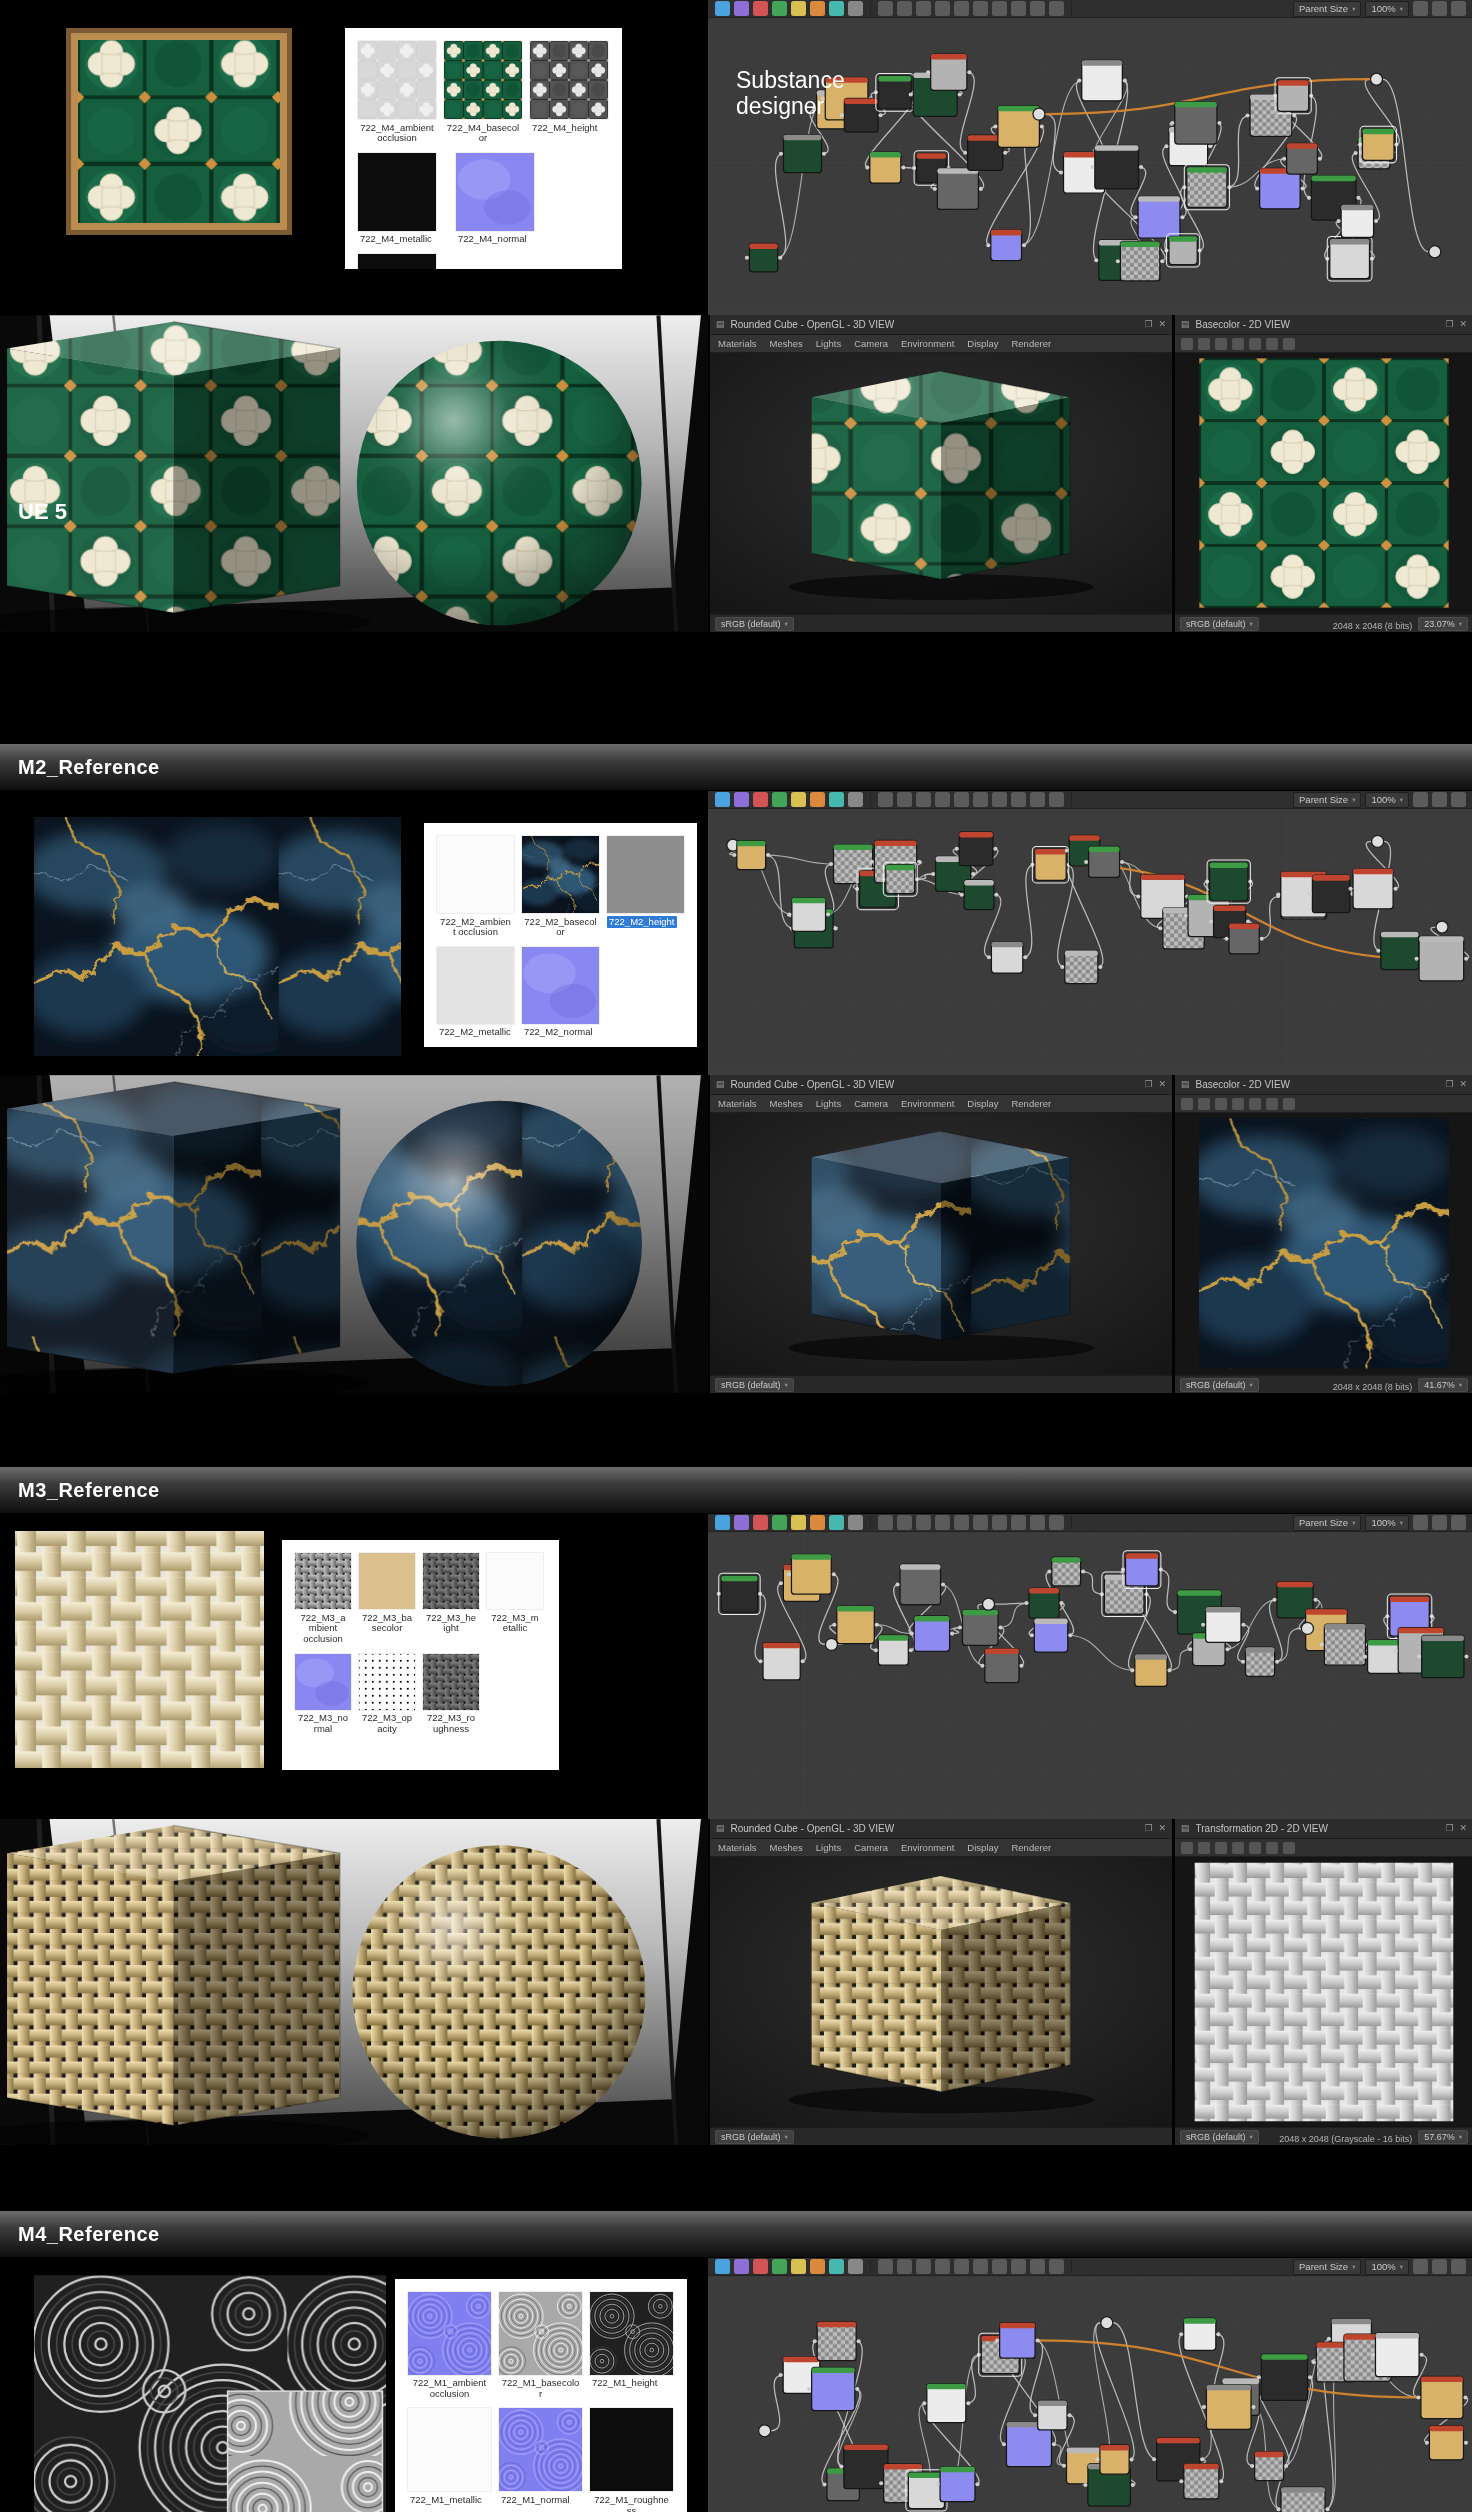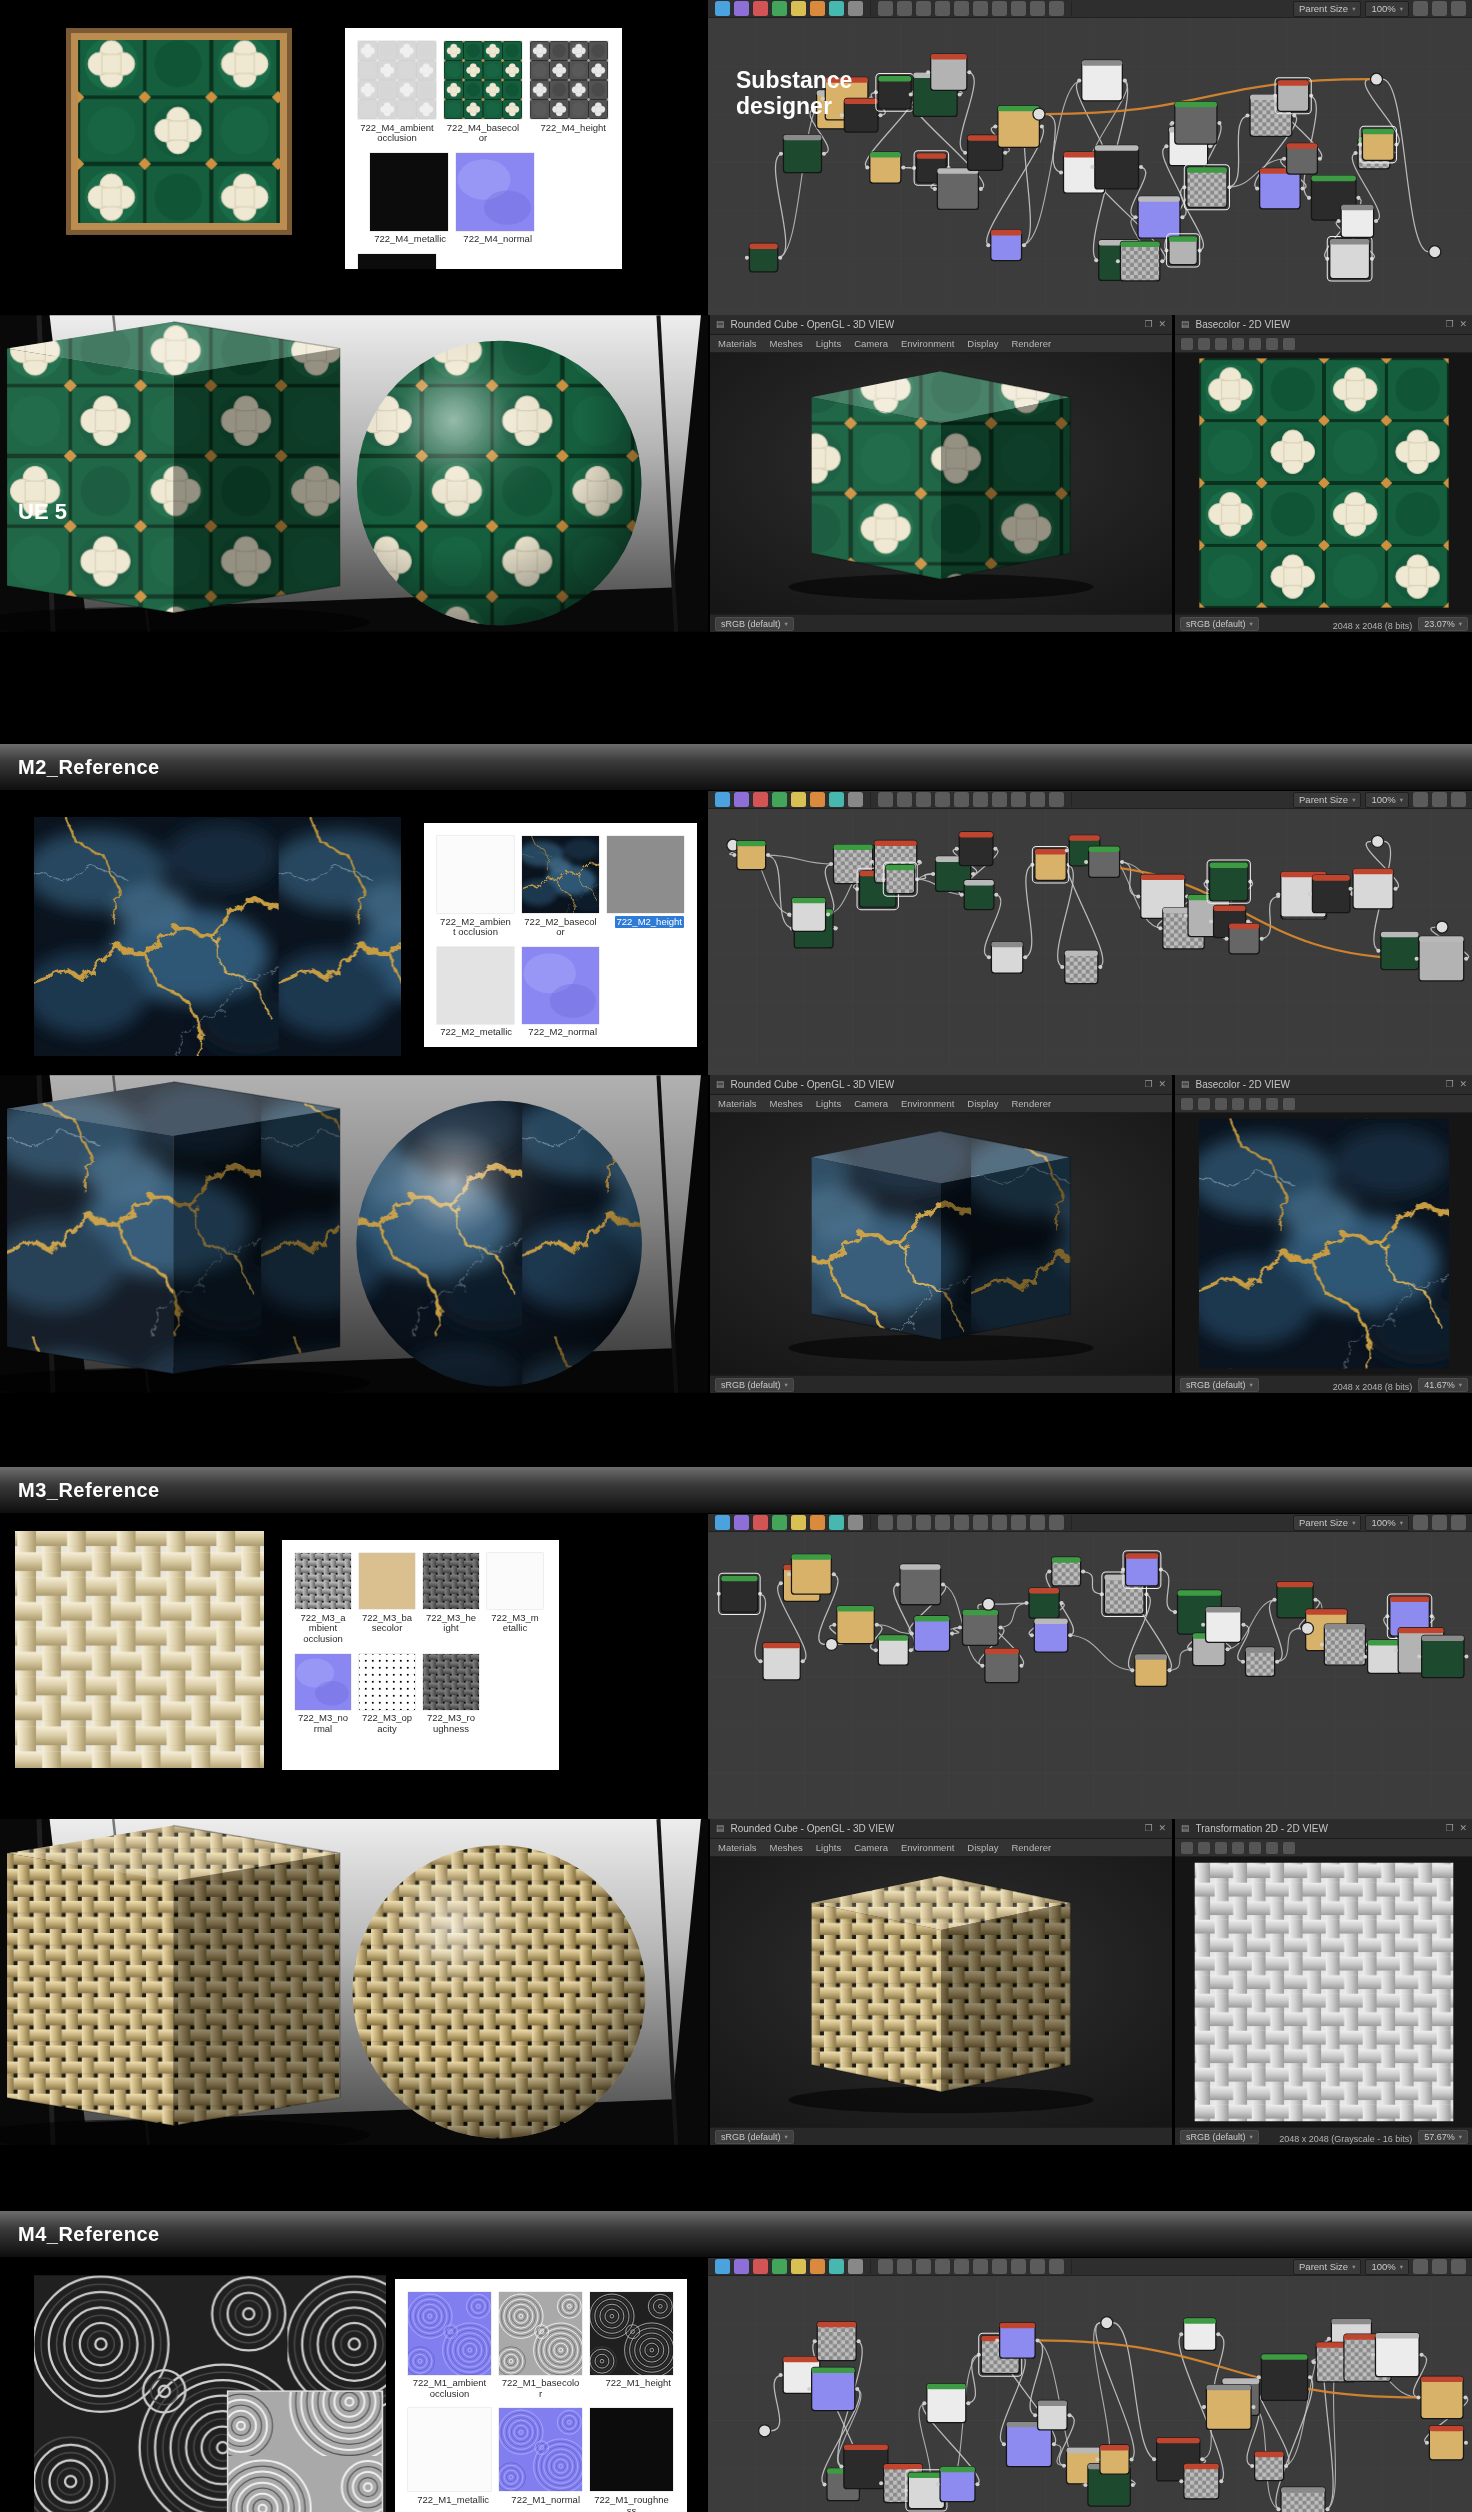--- a/index.html
+++ b/index.html
@@ -5,31 +5,31 @@
 *{margin:0;padding:0;box-sizing:border-box}
 html,body{background:#000}
 body{font-family:"Liberation Sans",sans-serif}
 #page{position:relative;width:1473px;height:2951px;background:#000;overflow:hidden}
 .section{position:relative;width:100%;background:#000;overflow:hidden}
 .sec-header{display:flex;align-items:center;padding-left:18px;background:linear-gradient(180deg,#6d6d6d 0%,#3a3a3a 38%,#0e0e0e 100%);border-bottom:1px solid #000}
 .sec-title{color:#fff;font-size:20px;font-weight:700;letter-spacing:0.5px}
 .rowA,.rowB{position:relative;width:100%;background:#000;overflow:hidden}
 .ref-img{position:absolute;overflow:hidden;line-height:0}
 .tex-card{position:absolute;background:#fff;display:flex;flex-wrap:wrap;align-content:flex-start;gap:8px;padding:13px;overflow:hidden}
-.thumb-cell{display:flex;flex-direction:column;align-items:flex-end;gap:3px}
+.thumb-cell{display:flex;flex-direction:column;align-items:flex-start;gap:3px}
 .thumb-img{line-height:0;box-shadow:0 0 0 0.5px #dcdcdc}
 .thumb-label{font-size:9.5px;color:#2b2b2b;text-align:center;line-height:1.15;word-break:break-word;padding:0.5px 2px}
 .thumb-label.sel{background:#2f7cd6;color:#fff;border-radius:1px}
 .graph-panel{position:absolute;top:0;bottom:0;right:0;background:#3d3d3d;display:flex;flex-direction:column}
 .graph-toolbar{height:18px;background:#2e2e2e;border-bottom:1px solid #212121;display:flex;align-items:center;gap:4px;padding:0 7px}
 .tb-icon{width:15px;height:15px;border-radius:2.5px;background:#5b5b5b;display:inline-block;flex:0 0 auto}
 .tb-sep{width:1px;height:15px;background:#232323;margin:0 3px;flex:0 0 auto}
 .tb-dd{display:inline-flex;align-items:center;gap:4px;background:#3a3a3a;border:0.5px solid #1f1f1f;border-radius:2px;color:#c9c9c9;font-size:9.5px;padding:1.5px 5px;white-space:nowrap}
 .graph-canvas{flex:1;position:relative;overflow:hidden}
-.designer-label{position:absolute;left:28px;top:50px;color:#fff;font-size:23px;font-weight:700;line-height:1.12}
+.designer-label{position:absolute;left:28px;top:50px;color:#fff;font-size:23px;font-weight:400;line-height:1.12}
 .ue-label{position:absolute;left:18px;top:62%;color:#fff;font-size:22px;font-weight:700}
 .ue-panel{position:absolute;top:0;bottom:0;left:0;width:708px;overflow:hidden;line-height:0}
 .panel{position:absolute;top:0;bottom:0;background:#262626;display:flex;flex-direction:column;overflow:hidden}
 .v3d{left:710px;width:462px}
 .v2d{left:1175px;width:298px}
 .panel-header{height:20px;background:#2c2c2c;border-bottom:0.5px solid #1a1a1a;display:flex;align-items:center;gap:6px;padding:0 6px;color:#c6c6c6;font-size:10px;flex:0 0 auto}
 .ph-title{white-space:nowrap;overflow:hidden;text-overflow:ellipsis}
 .ph-right{margin-left:auto;display:flex;gap:6px}
 .ph-icon{color:#9a9a9a;font-size:9px;line-height:1}
 .menu-row{height:18px;background:#333;display:flex;align-items:center;gap:13px;padding:0 8px;color:#b9b9b9;font-size:9.5px;border-bottom:0.5px solid #1f1f1f;flex:0 0 auto;overflow:hidden;white-space:nowrap}

